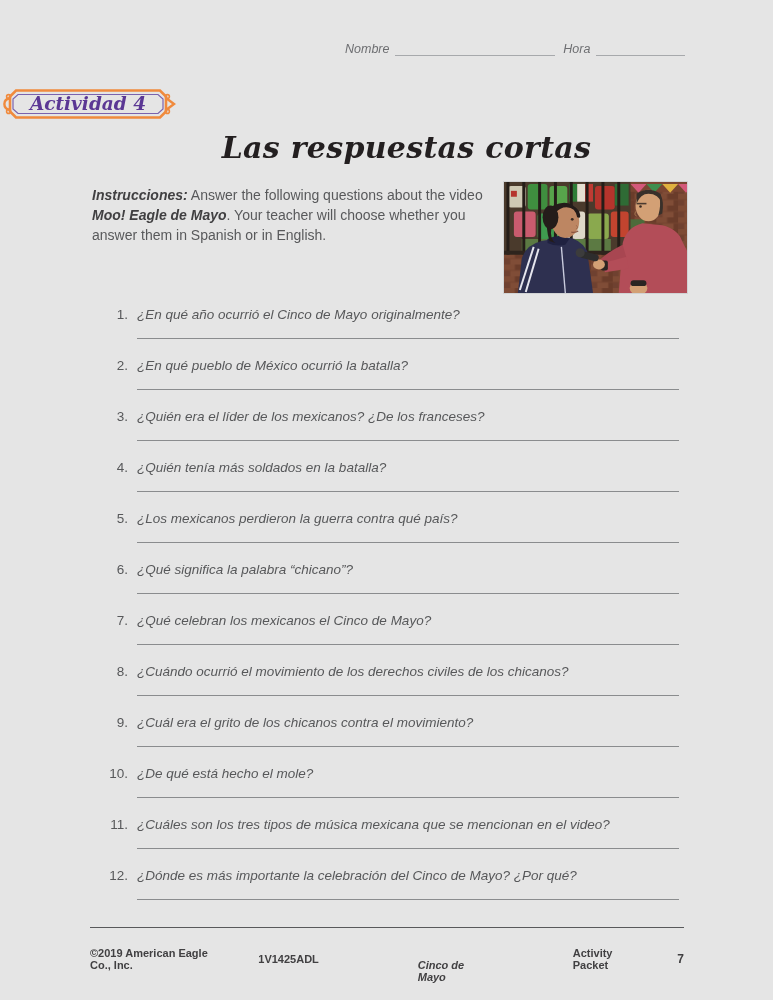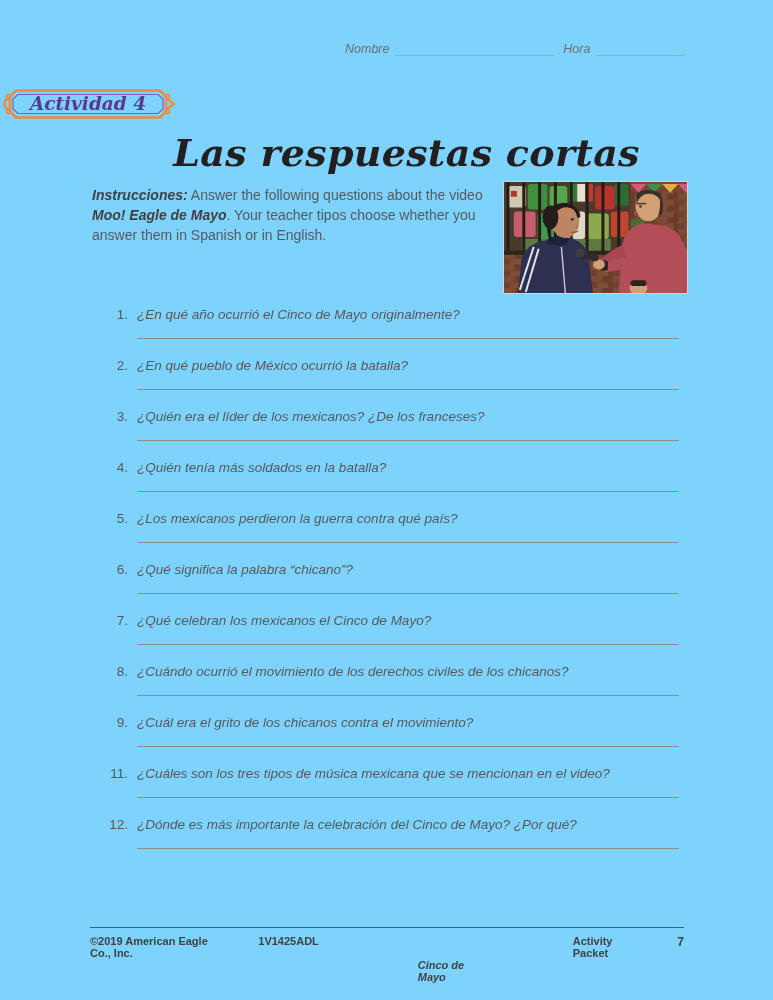--- a/index.html
+++ b/index.html
@@ -1,57 +1,57 @@
 <!DOCTYPE html>
 <html><head>
 <meta charset="utf-8">
 <style>
   * { margin:0; padding:0; box-sizing:border-box; }
   html,body { background:#fff; }
   body { width:773px; height:1000px; font-family:"Liberation Sans", sans-serif; position:relative; overflow:hidden; }
-  .page { position:absolute; inset:0; background:#7dd3fc; }
+  .page { position:absolute; inset:0; background:#e5e5e5; }
 
   
   .top-header { position:absolute; top:42px; left:345px; width:340px; display:flex; align-items:flex-end; font-style:italic; color:#6d6e71; font-size:12.5px; }
   .blank-line { border-bottom:1.2px solid #a7a9ac; height:14px; display:inline-block; }
   .name-line { width:166px; margin:0 8px 0 6px; }
   .hora-line { width:92px; margin-left:6px; }
 
   
   .badge-wrap { position:absolute; top:86px; left:0; width:100%; display:flex; justify-content:flex-start; }
   .badge { position:relative; width:176px; height:36px; }
   .badge svg { position:absolute; inset:0; }
   .badge-label { position:absolute; inset:0; display:flex; align-items:center; justify-content:center;
     font-family:"DejaVu Serif","Liberation Serif",serif; font-weight:bold; font-style:italic;
     font-size:18.5px; color:#5b3794; padding-bottom:2px; }
 
   
   .doc-title { position:absolute; top:130px; left:0; width:100%; text-align:center; padding-left:40px;
     font-family:"DejaVu Serif","Liberation Serif",serif; font-weight:bold; font-style:italic;
-    font-size:38px; color:#231f20; letter-spacing:0.3px; }
+    font-size:30px; color:#231f20; letter-spacing:0.3px; }
 
   
   .instructions { position:absolute; top:185px; left:92px; width:408px; color:#58595b; font-size:14px; line-height:20px; }
   .instr-bold { font-weight:bold; font-style:italic; color:#414042; }
 
   
   .photo { position:absolute; top:181px; left:503px; width:185px; height:113px; border:1px solid #d1d3d4; background:#6e4433; }
   .photo svg { display:block; width:100%; height:100%; }
 
   
   .questions { position:absolute; top:306px; left:100px; width:579px; list-style:none; }
   .q-item { margin-bottom:18px; }
   .q-row { display:flex; align-items:flex-start; color:#57585a; font-size:13.5px; line-height:17px; }
   .q-num { width:28px; text-align:right; margin-right:9px; font-style:normal; flex:none; }
   .q-text { flex:1; font-style:italic; }
   .answer-line { border-bottom:1px solid #8a8c8e; margin:15px 0 0 37px; height:0; }
 
   
   .footer-rule { position:absolute; top:927px; left:90px; right:89px; border-top:1.4px solid #58595b; }
-  .footer { position:absolute; top:935px; left:90px; right:89px; display:flex; align-items:flex-start;
+  .footer { position:absolute; top:935px; left:90px; right:89px; display:flex; align-items:center;
     font-size:11px; font-weight:bold; color:#414042;gap:48px; }
   .footer .f-code { margin-left:2px; }
   .f-italic { font-style:italic;margin-top:24px; }
   .f-page { margin-left:auto; font-size:12px; }
   .f-gap { width:4px; display:inline-block; }
 </style>
 </head>
 <body>
 
 <div class="page">
@@ -80,21 +80,21 @@
         <circle cx="167.4" cy="25.4" r="2" fill="none" stroke="#f08a3d" stroke-width="1.6"></circle>
       </svg>
       <div class="badge-label">Actividad 4</div>
     </div>
   </div>
 
   <h1 class="doc-title">Las respuestas cortas</h1>
 
   <div class="instructions">
     <div><span class="instr-bold">Instrucciones:</span><span> Answer the following questions about the video</span></div>
-    <div><span class="instr-bold">Moo! Eagle de Mayo</span><span>. Your teacher tipos choose whether you</span></div>
+    <div><span class="instr-bold">Moo! Eagle de Mayo</span><span>. Your teacher will choose whether you</span></div>
     <div>answer them in Spanish or in English.</div>
   </div>
 
   <div class="photo">
     <svg viewBox="0 0 185 113" preserveAspectRatio="none" aria-hidden="true">
       <defs>
         <pattern id="bricks" width="22" height="12" patternUnits="userSpaceOnUse">
           <rect width="22" height="12" fill="#74432f"></rect>
           <rect x="0" y="0" width="10.5" height="5.5" fill="#7e4b35"></rect>
           <rect x="11.5" y="0" width="10.5" height="5.5" fill="#6a3c2a"></rect>
@@ -241,20 +241,27 @@
     </li>
     <li class="q-item">
       <div class="q-row">
           <span class="q-num">9.</span>
           <span class="q-text">¿Cuál era el grito de los chicanos contra el movimiento?</span>
         </div>
       <div class="answer-line"></div>
     </li>
     <li class="q-item">
       <div class="q-row">
+          <span class="q-num">10.</span>
+          <span class="q-text">¿De qué está hecho el mole?</span>
+        </div>
+      <div class="answer-line"></div>
+    </li>
+    <li class="q-item">
+      <div class="q-row">
           <span class="q-num">11.</span>
           <span class="q-text">¿Cuáles son los tres tipos de música mexicana que se mencionan en el video?</span>
         </div>
       <div class="answer-line"></div>
     </li>
     <li class="q-item">
       <div class="q-row">
           <span class="q-num">12.</span>
           <span class="q-text">¿Dónde es más importante la celebración del Cinco de Mayo? ¿Por qué?</span>
         </div>

